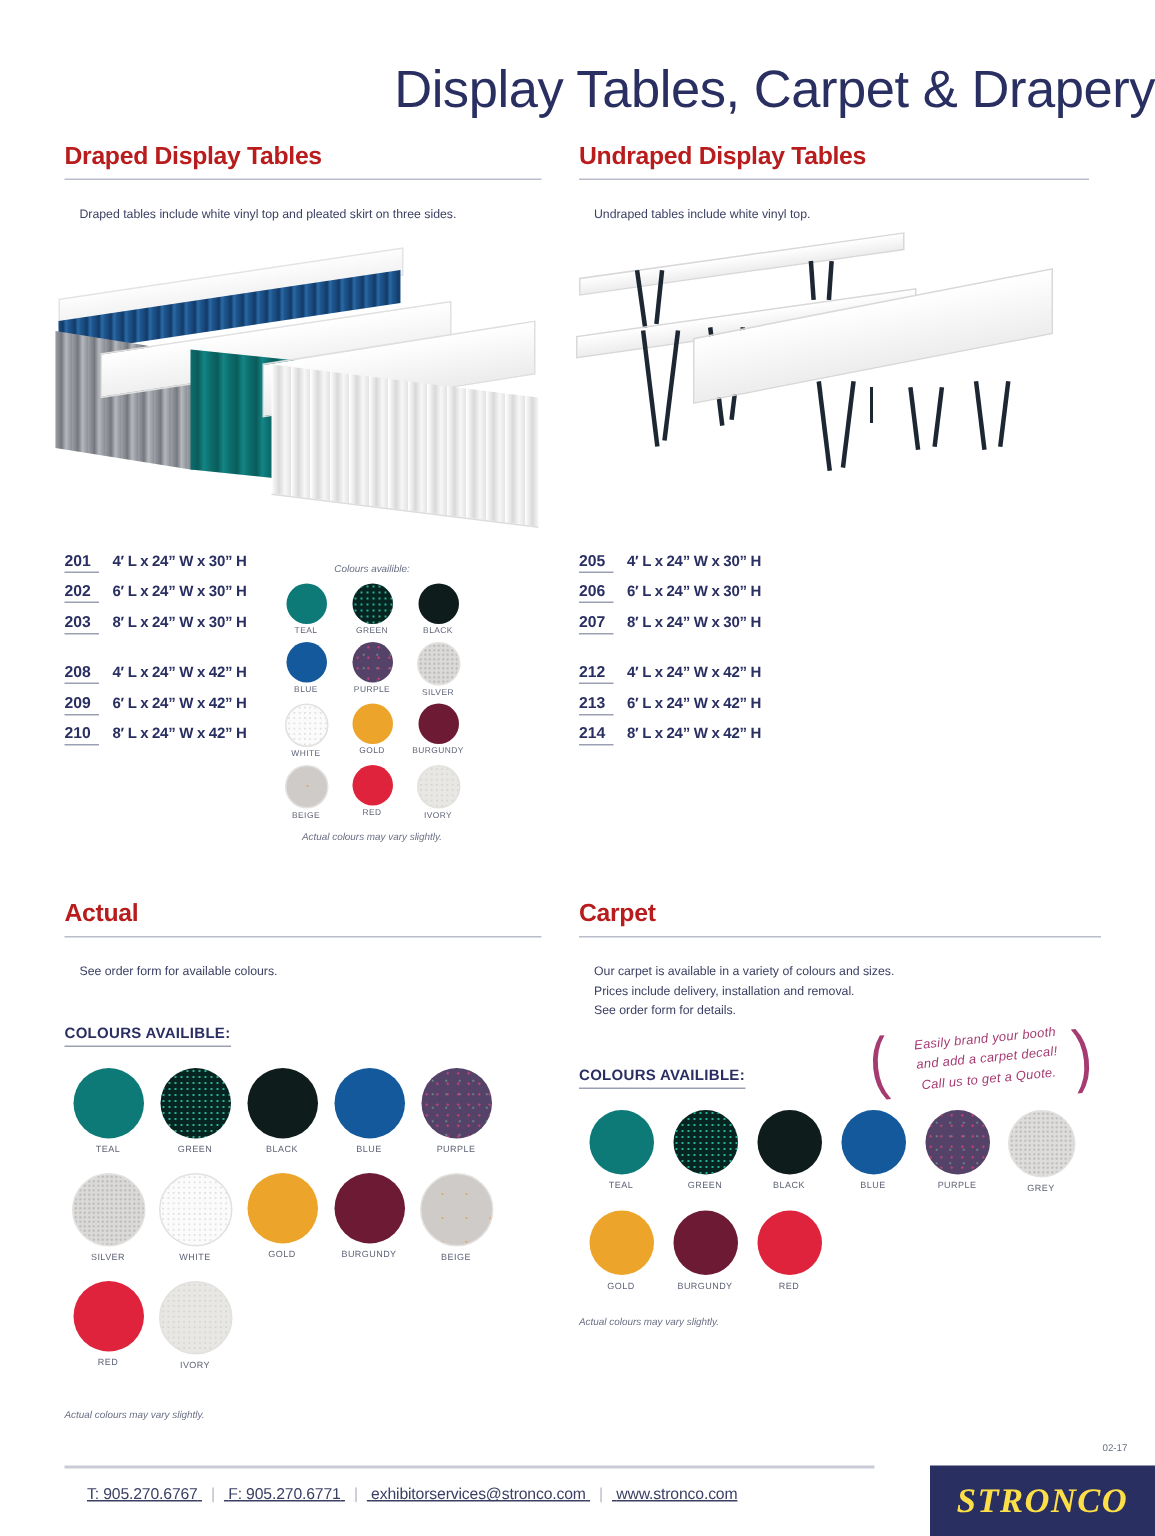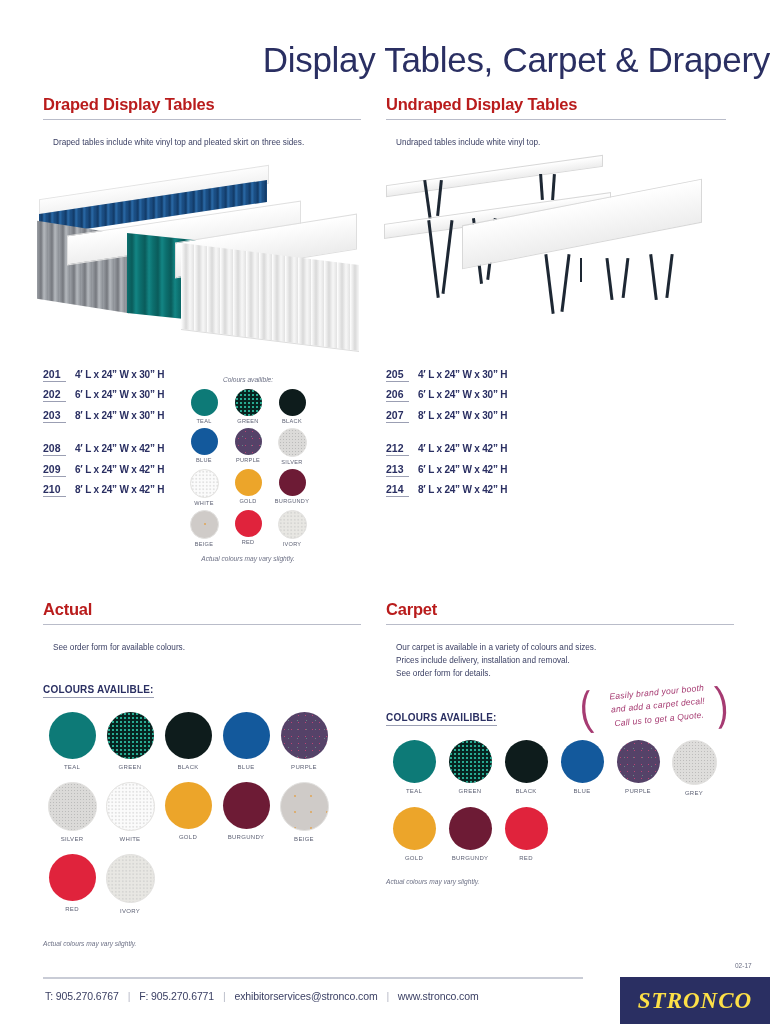--- a/index.html
+++ b/index.html
@@ -174,22 +174,22 @@
   }
   .paren{
     position:absolute;font-size:46px;line-height:1;color:#a63b72;font-weight:300;
   }
   .paren.l{left:0px;top:3px;transform:rotate(-6deg) scaleX(0.8);}
   .paren.r{left:136px;top:-2px;transform:rotate(-6deg) scaleX(0.8);}
 
   
   .foot-rule{position:absolute;left:43px;top:977px;width:540px;height:2px;background:#c9ccd6;}
   .foot-text{
-    position:absolute;left:45px;top:990px;
-    font-size:10.5px;color:#3a3f63;letter-spacing:-0.1px;
+    position:absolute;left:58px;top:990px;
+    font-size:10.5px;color:#3a3f63;letter-spacing:-0.1px;text-decoration:underline;
   }
   .foot-text .sep{color:#b6b9c6;padding:0 6px;}
   .logo{
     position:absolute;left:620px;top:977px;width:150px;height:47px;
     background:#2a2f62;
     display:flex;align-items:center;justify-content:center;
   }
   .logo span{
     color:#fde047;font-family:"Liberation Serif",serif;font-weight:bold;
     font-style:italic;font-size:23px;letter-spacing:1px;

